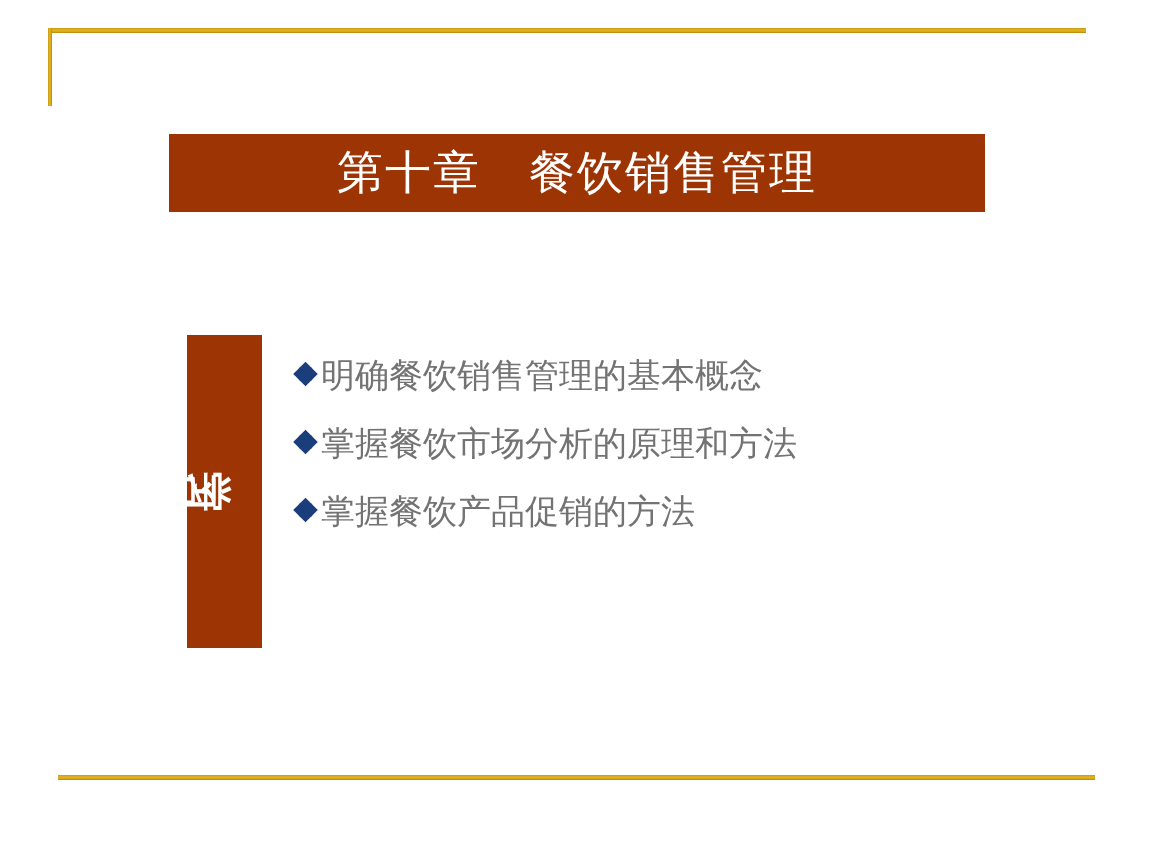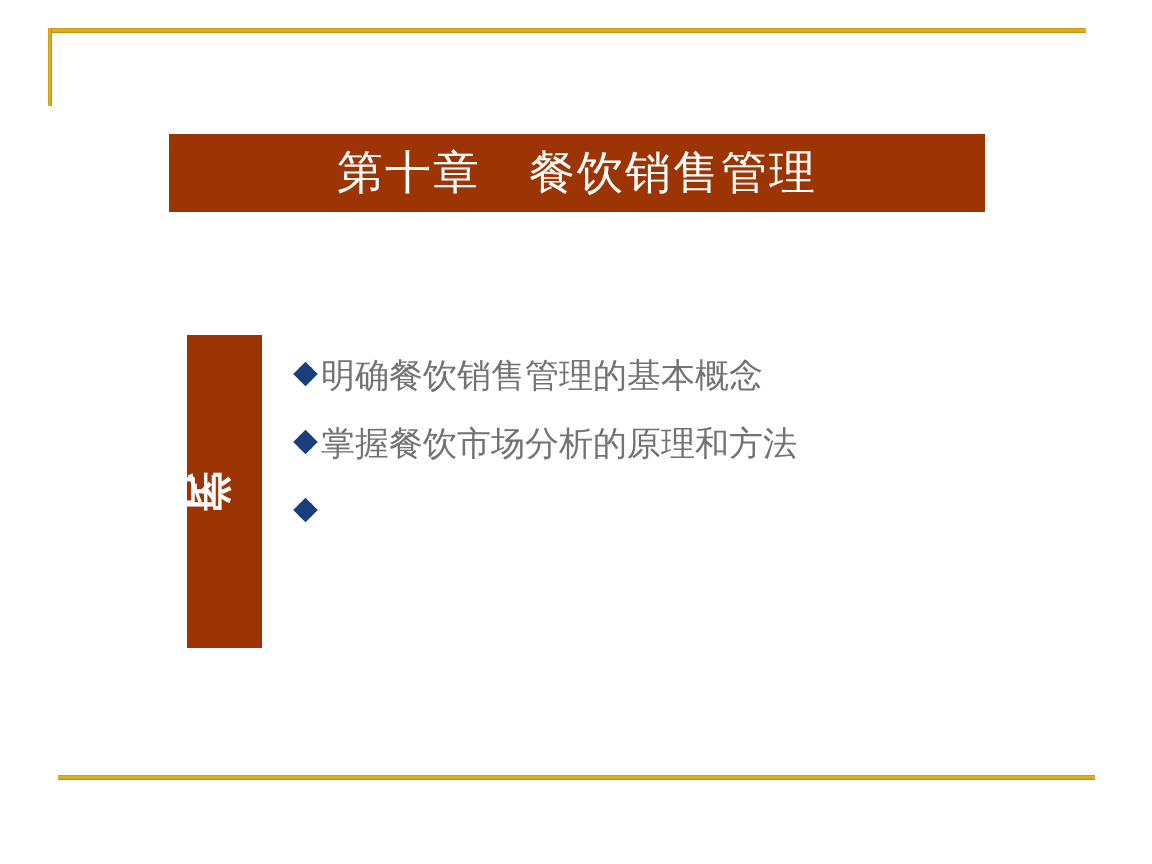--- a/index.html
+++ b/index.html
@@ -180,17 +180,18 @@
       <span class="bullet-diamond">
         <svg width="27" height="34" viewBox="0 0 27 34" xmlns="http://www.w3.org/2000/svg">
           <g fill="#1A3E7C">
             <rect x="3.2" y="13.2" width="9.6" height="9.6" transform="rotate(45 8 18)"></rect>
             <rect x="14.2" y="13.2" width="9.6" height="9.6" transform="rotate(45 19 18)"></rect>
             <rect x="8.7" y="7.7" width="9.6" height="9.6" transform="rotate(45 13.5 12.5)"></rect>
             <rect x="8.7" y="18.7" width="9.6" height="9.6" transform="rotate(45 13.5 23.5)"></rect>
           </g>
         </svg>
       </span>
+      <span class="objective-text">掌握餐饮产品促销的方法</span>
     </li>
 
   </ul>
 
 </div>
 
 </body></html>

